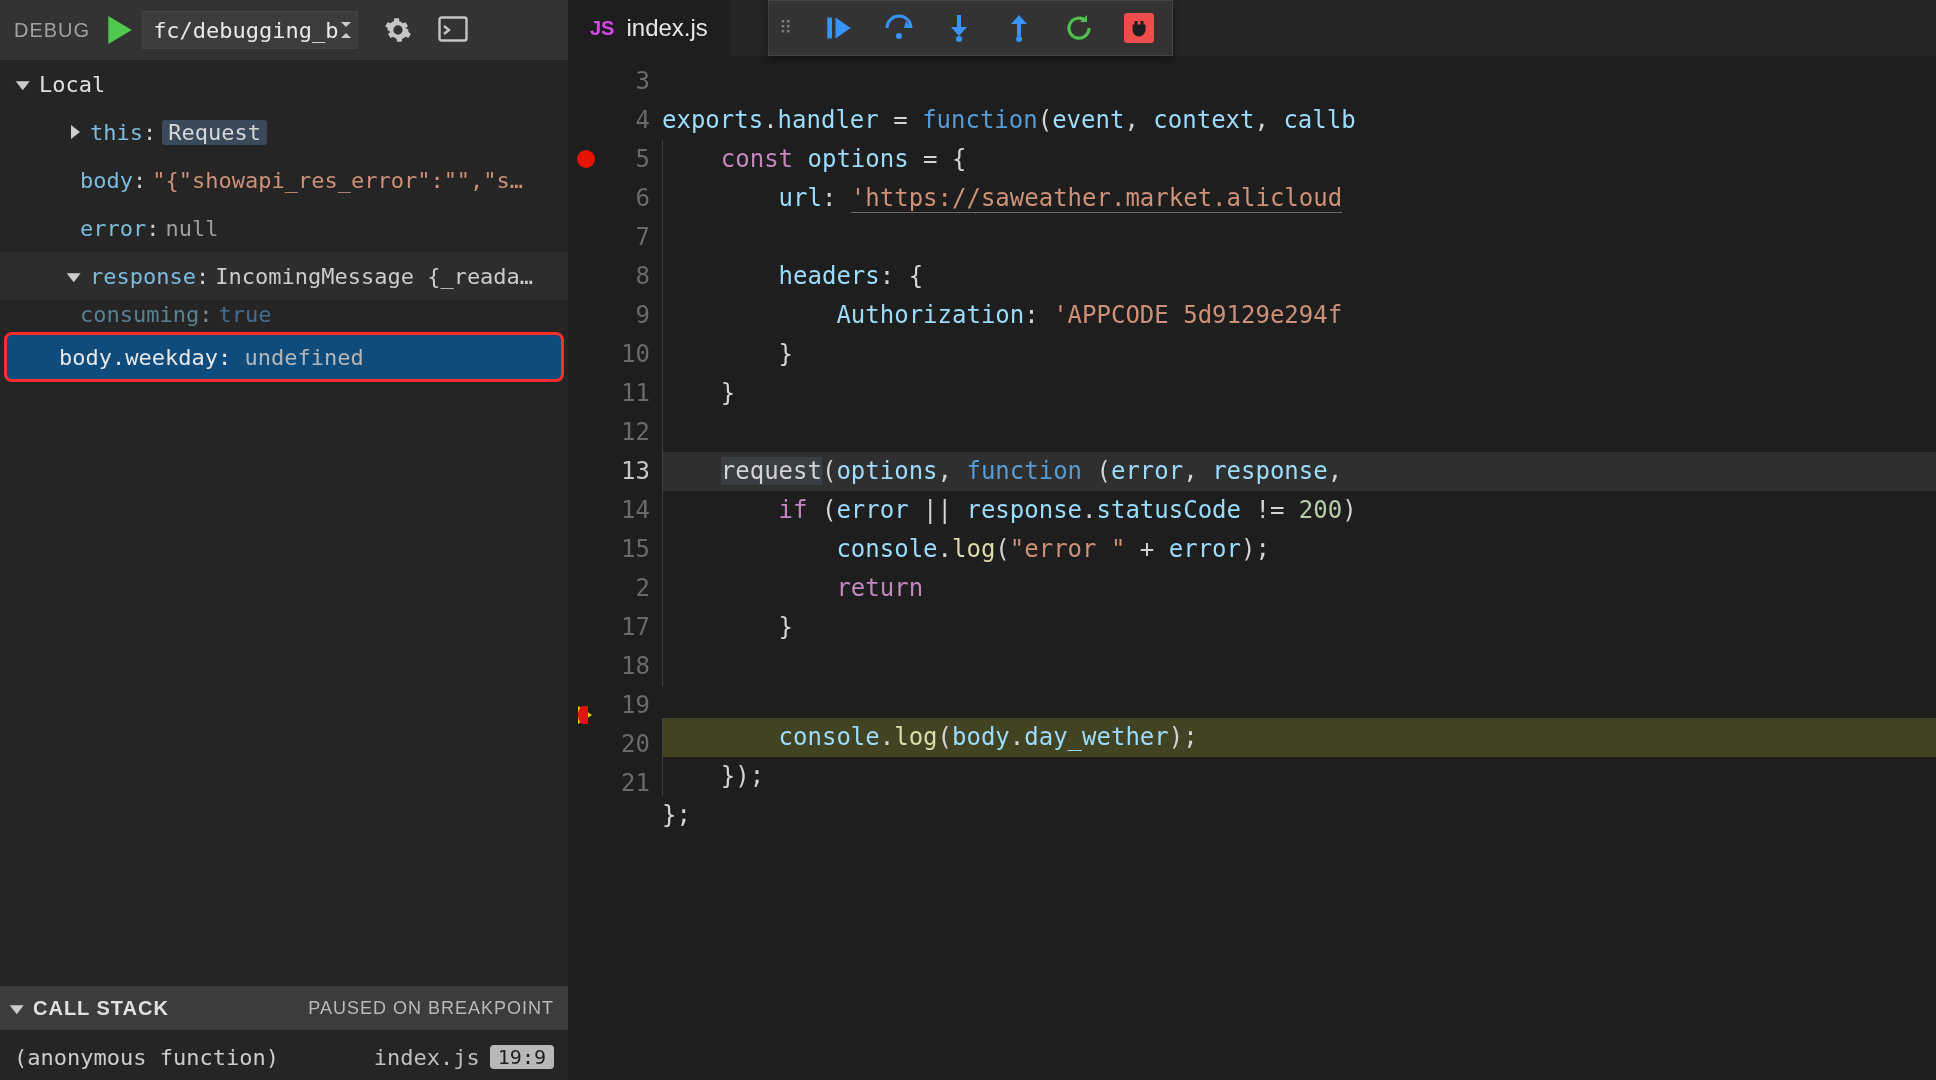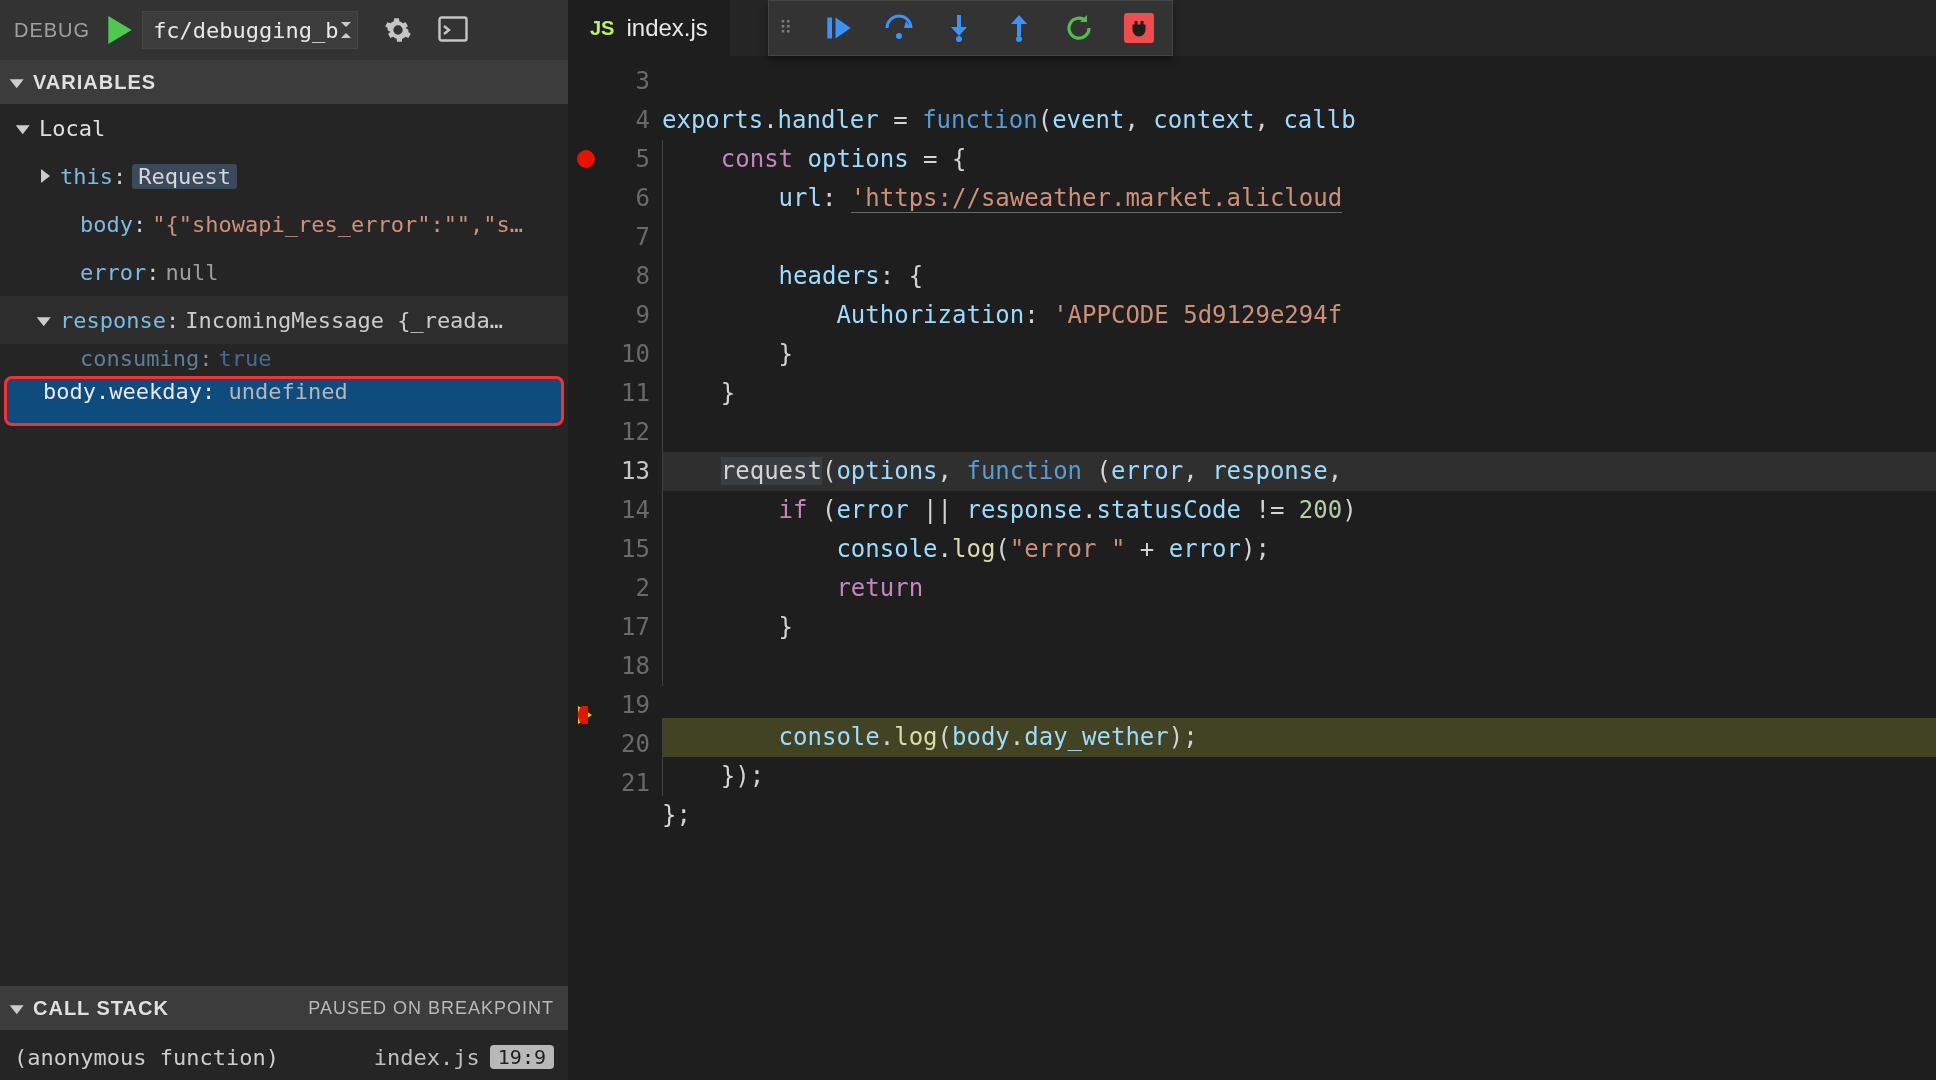--- a/index.html
+++ b/index.html
@@ -90,40 +90,40 @@
     color: #ccc;
     white-space: nowrap; overflow:hidden; text-overflow: ellipsis;
   }
   .tree-row.scope { color:#e0e0e0; font-weight:500; font-family: inherit; font-size:22px;}
   .twisty {
     width:0;height:0;display:inline-block;margin-right:10px;
     border-top:7px solid transparent;border-bottom:7px solid transparent;border-left:9px solid #ccc;
     transform-origin: 30% 50%;
   }
   .twisty.expanded { transform: rotate(90deg); }
-  .indent1 { padding-left: 41px; }
+  .indent1 { padding-left: 71px; }
   .indent2 { padding-left: 80px; }
   .var-name { color:#7cbcde; }
   .var-colon { color:#ccc; margin:0 6px 0 0;}
   .val-str { color:#ce9178; }
   .val-null { color:#9e9e9e; }
   .val-obj { color:#ccc; }
   .val-boxed { background:#3a4a5a; padding:0 6px; border-radius:3px; color:#d6d6d6;}
   .val-undef { color:#b6b6b6; }
 
   .row-resp { background:#2d2d2d; }
 
   .watch-row {
-    display:flex; 
+    display:flex; align-items:center;
     height: 50px;
     background:#0d4c7c;
     color:#e8e8e8;
     font-family:"SFMono-Regular",Menlo,Consolas,monospace;
     font-size:22px;
-    padding-left: 36px;
+    padding-left: 52px;
     border: 3px solid #ff2d2d;
     border-radius: 8px;
     margin: 4px 4px;
     white-space: nowrap;
   }
 
   .callstack-body { padding-top:4px; }
   .paused-text { margin-left:auto; color:#b9b9b9; font-size:18px; font-weight:500; letter-spacing:1px; }
   .stack-row {
     display:flex; align-items:center;
@@ -156,21 +156,21 @@
     display:flex; align-items:stretch;
     position:relative;
   }
   .tab {
     display:flex; align-items:center;
     background:#1e1e1e;
     padding:0 22px;
     gap:12px;
   }
   .tab .js-badge {
-    color:#bef264; font-weight:700; font-size:20px;
+    color:#d946ef; font-weight:700; font-size:20px;
   }
   .tab .filename { color:#e8e8e8; font-size:24px; }
 
   .debug-toolbar {
     position:absolute;
     top:0; left:200px;
     height:56px;
     background:#333333;
     border:1px solid #454545;
     display:flex; align-items:center;
@@ -245,24 +245,20 @@
       </span>
       <span class="hdr-icon">
         <svg width="30" height="26" viewBox="0 0 30 26" fill="none" stroke="#c5c5c5" stroke-width="2.4">
             <rect x="1.5" y="1.5" width="27" height="23" rx="2"></rect>
             <polyline points="6,10 11,14 6,18"></polyline>
           </svg>
       </span>
     </span>
   </div>
 
-  <div class="section-header">
-    <span class="twisty expanded"></span>
-    <span>VARIABLES</span>
-  </div>
   <div class="tree">
     <div class="tree-row scope">
       <span class="twisty expanded"></span>
       <span>Local</span>
     </div>
 
     <div class="tree-row indent1">
       <span class="twisty"></span>
       <span class="var-name">this</span>
         <span class="var-colon">:</span>

